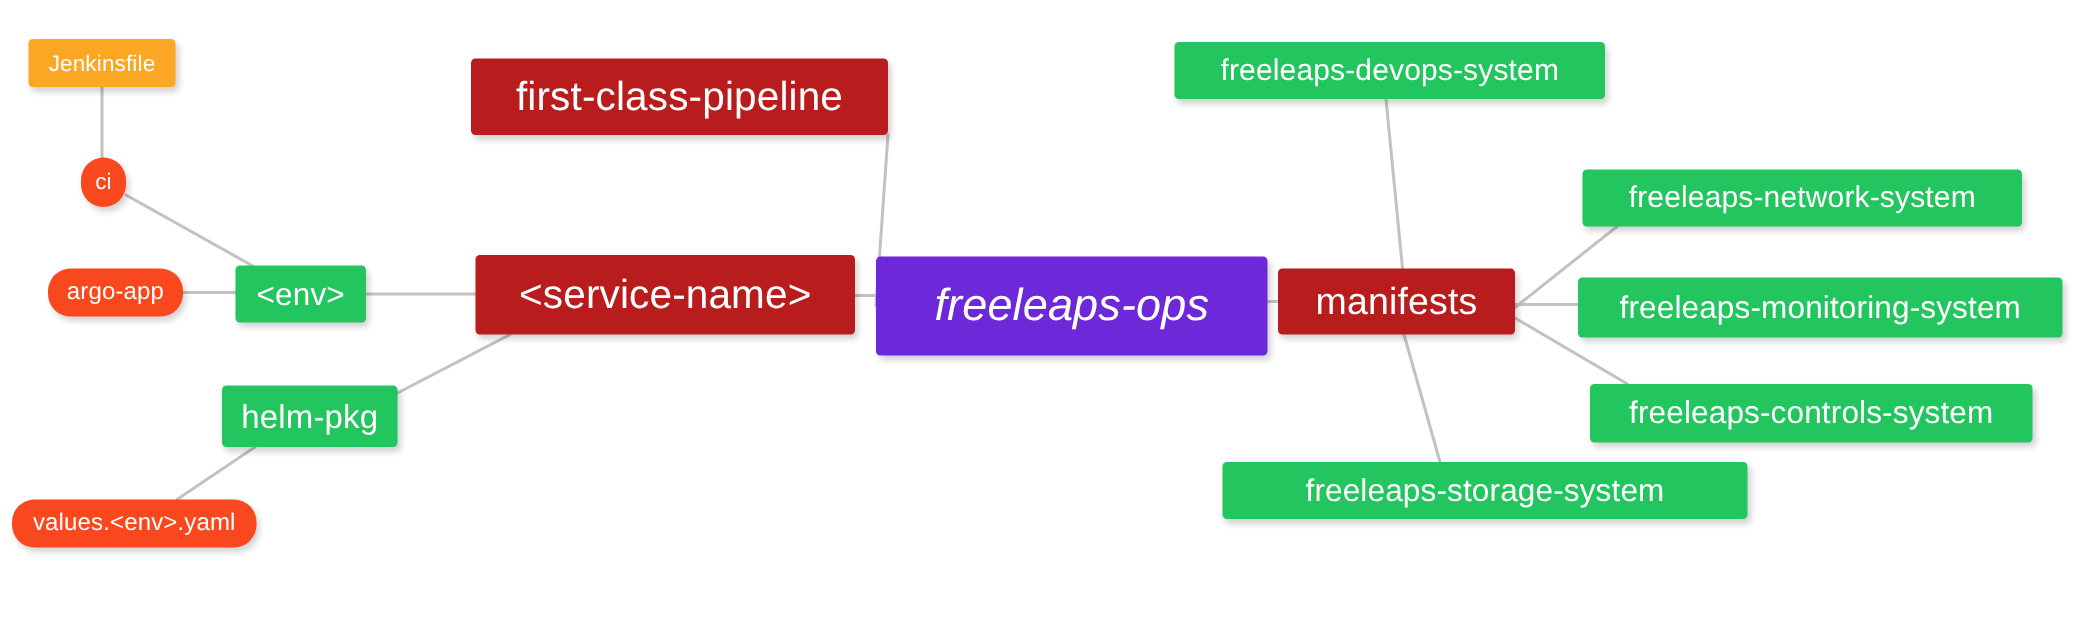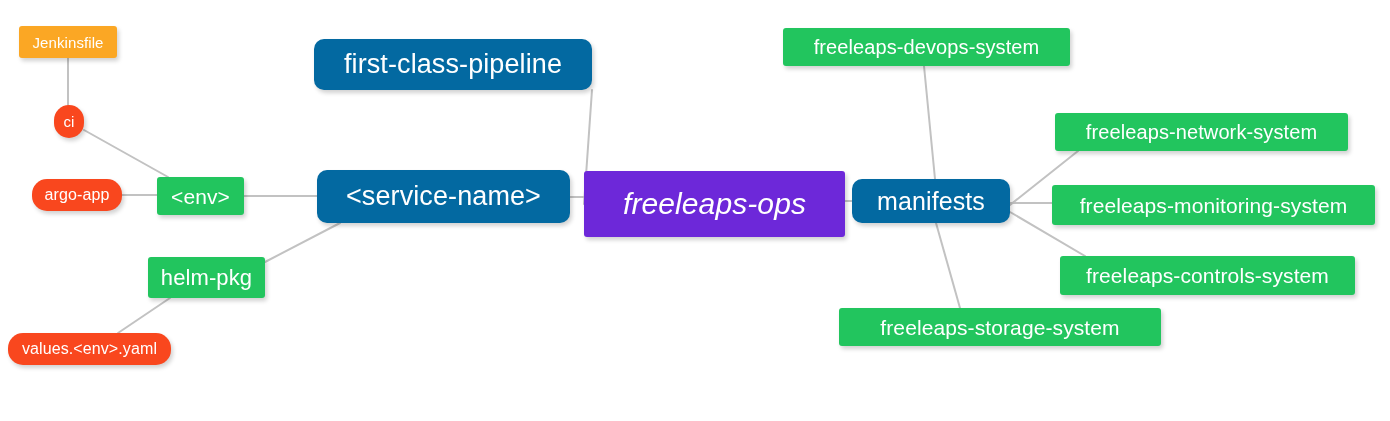--- a/index.html
+++ b/index.html
@@ -38,21 +38,21 @@
     box-shadow: 2px 3px 4px rgba(0,0,0,0.18);
     user-select: none;
     text-align: right;
   }
   .node-label {
     display: block;
     line-height: 1;
   }
   
   .c-root   { background: #6d28d9; font-style: italic; }
-  .c-blue   { background: #0369a1; border-radius: 10px; }
+  .c-blue   { background: #b91c1c; }
   .c-green  { background: #22c55e; }
   .c-red    { background: #f9471e; border-radius: 15px; }
   .c-orange { background: #fba724; }
 </style>
 </head>
 <body>
 
 <div id="mindmap-canvas">
 
   <svg id="edge-layer" viewBox="0 0 1390 421" xmlns="http://www.w3.org/2000/svg">
@@ -108,18 +108,18 @@
       </div>
       <div class="node c-green" style="left: 1055px; top: 113px; width: 293px; height: 38px;">
         <span class="node-label" style="font-size: 20px;">freeleaps-network-system</span>
       </div>
       <div class="node c-green" style="left: 1052px; top: 185px; width: 323px; height: 40px;">
         <span class="node-label" style="font-size: 21px;">freeleaps-monitoring-system</span>
       </div>
       <div class="node c-green" style="left: 1060px; top: 256px; width: 295px; height: 39px;">
         <span class="node-label" style="font-size: 21px;">freeleaps-controls-system</span>
       </div>
-      <div class="node c-green" style="left: 815px; top: 308px; width: 322px; height: 38px; margin-left: 24px;">
+      <div class="node c-green" style="left: 815px; top: 308px; width: 350px; height: 38px;">
         <span class="node-label" style="font-size: 21px;">freeleaps-storage-system</span>
       </div>
     </div>
 
 </div>
 
 </body></html>

